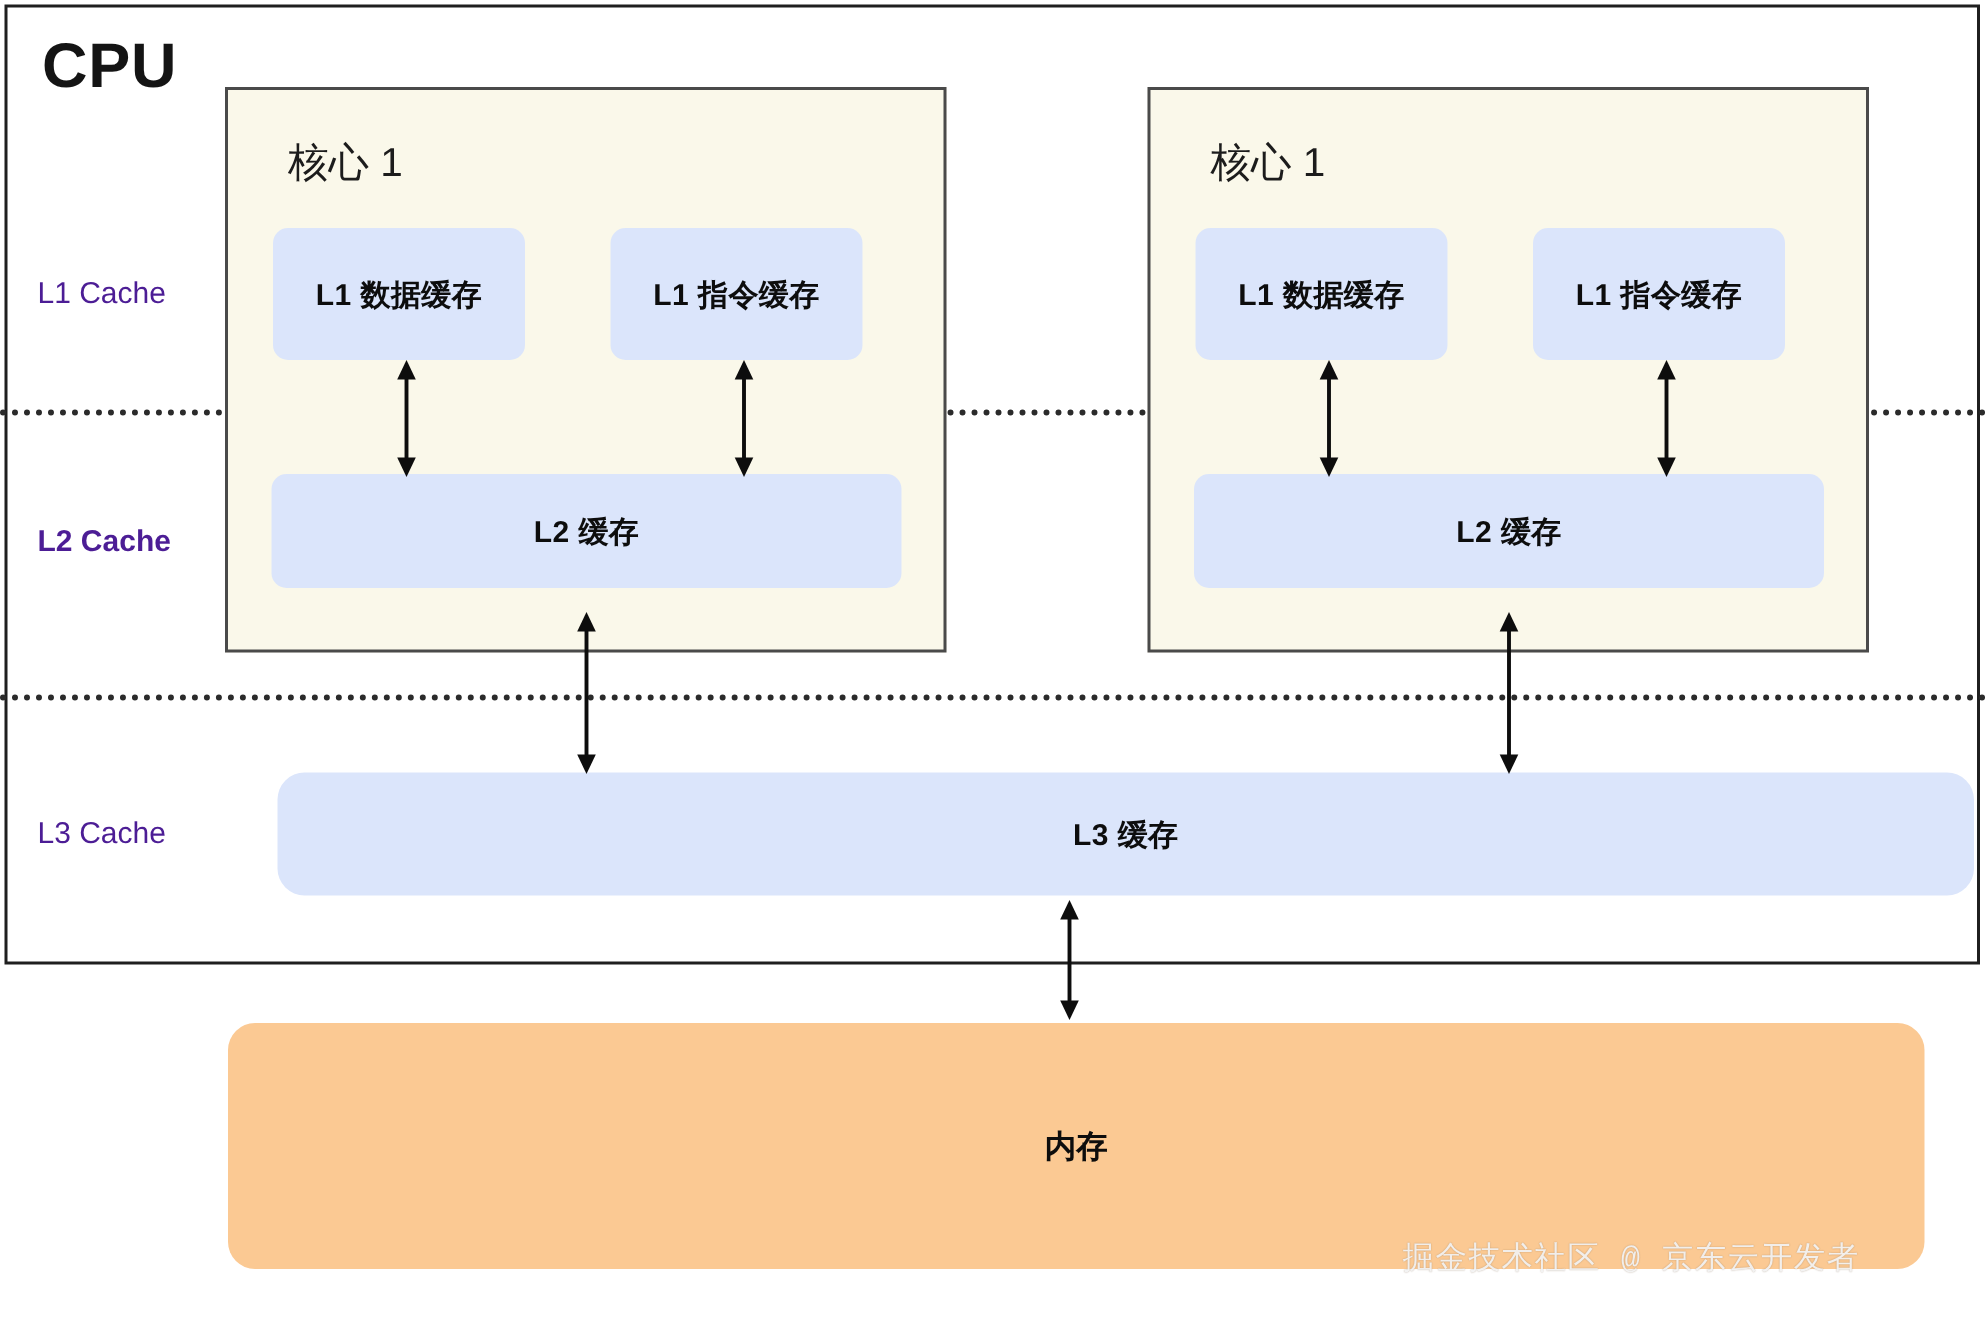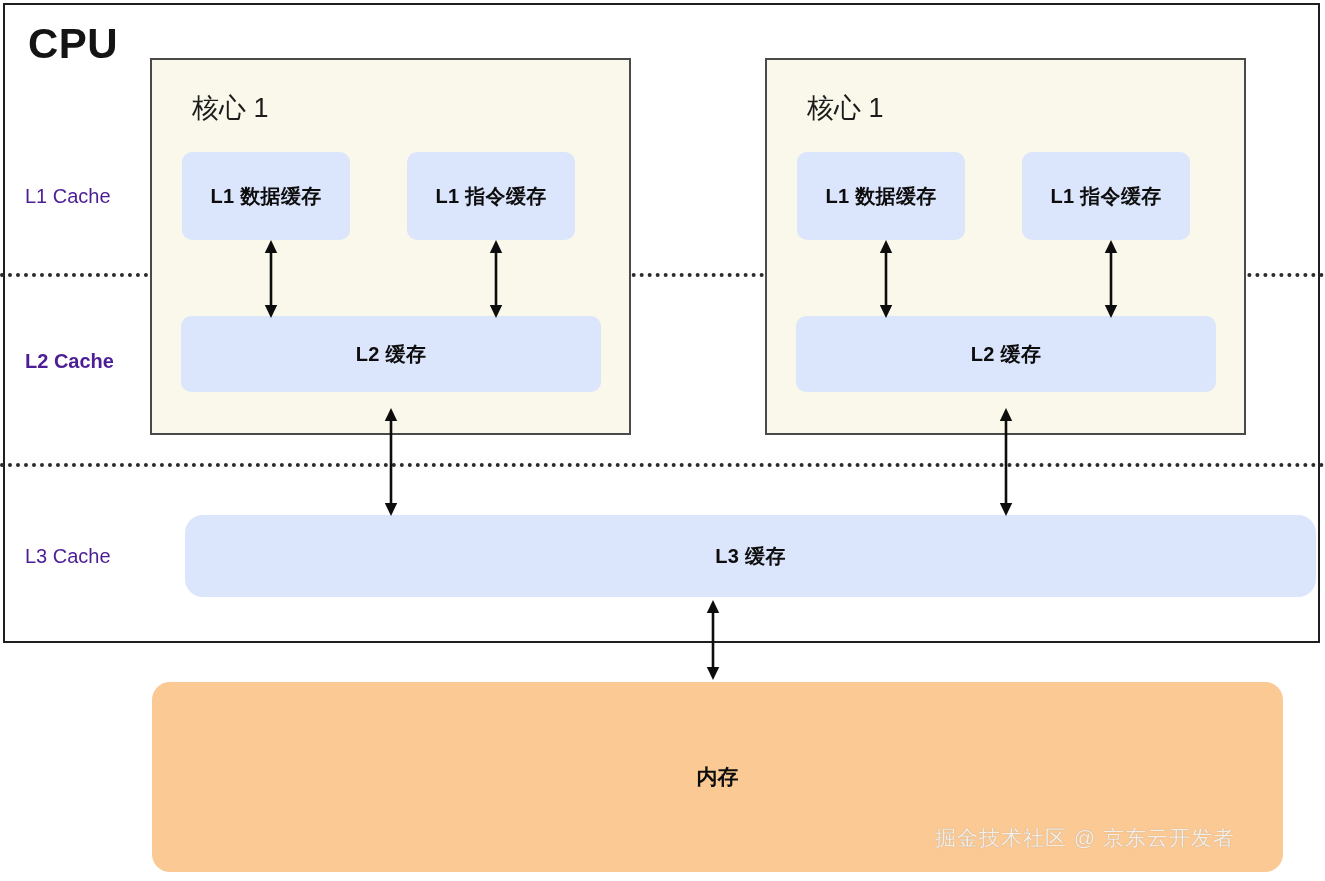--- a/index.html
+++ b/index.html
@@ -102,21 +102,21 @@
     border-radius: 18px;
     margin-left: 33px;
   }
 
   
   .memory-box {
     position: absolute;
     left: 152px;
     top: 682px;
     width: 1131px;
-    height: 190px;
+    height: 164px;
     background: #fbc993;
     border-radius: 18px;
     display: flex;
     align-items: center;
     justify-content: center;
     box-sizing: border-box;
   }
   .memory-box .cache-text {
     font-size: 21px;
     font-weight: bold;
@@ -133,20 +133,21 @@
   .watermark {
     position: absolute;
     left: 935px;
     top: 824px;
     font-size: 21px;
     color: #f2f2f2;
     opacity: 0.92;
     white-space: nowrap;
     text-shadow: 0 0 1px rgba(120,90,60,0.55);
     letter-spacing: 1px;
+    font-family: Liberation Mono, monospace;
   }
 </style>
 </head>
 <body>
 
 <div id="stage">
 
   <div class="cpu-frame"></div>
   <div class="cpu-title">CPU</div>
 

